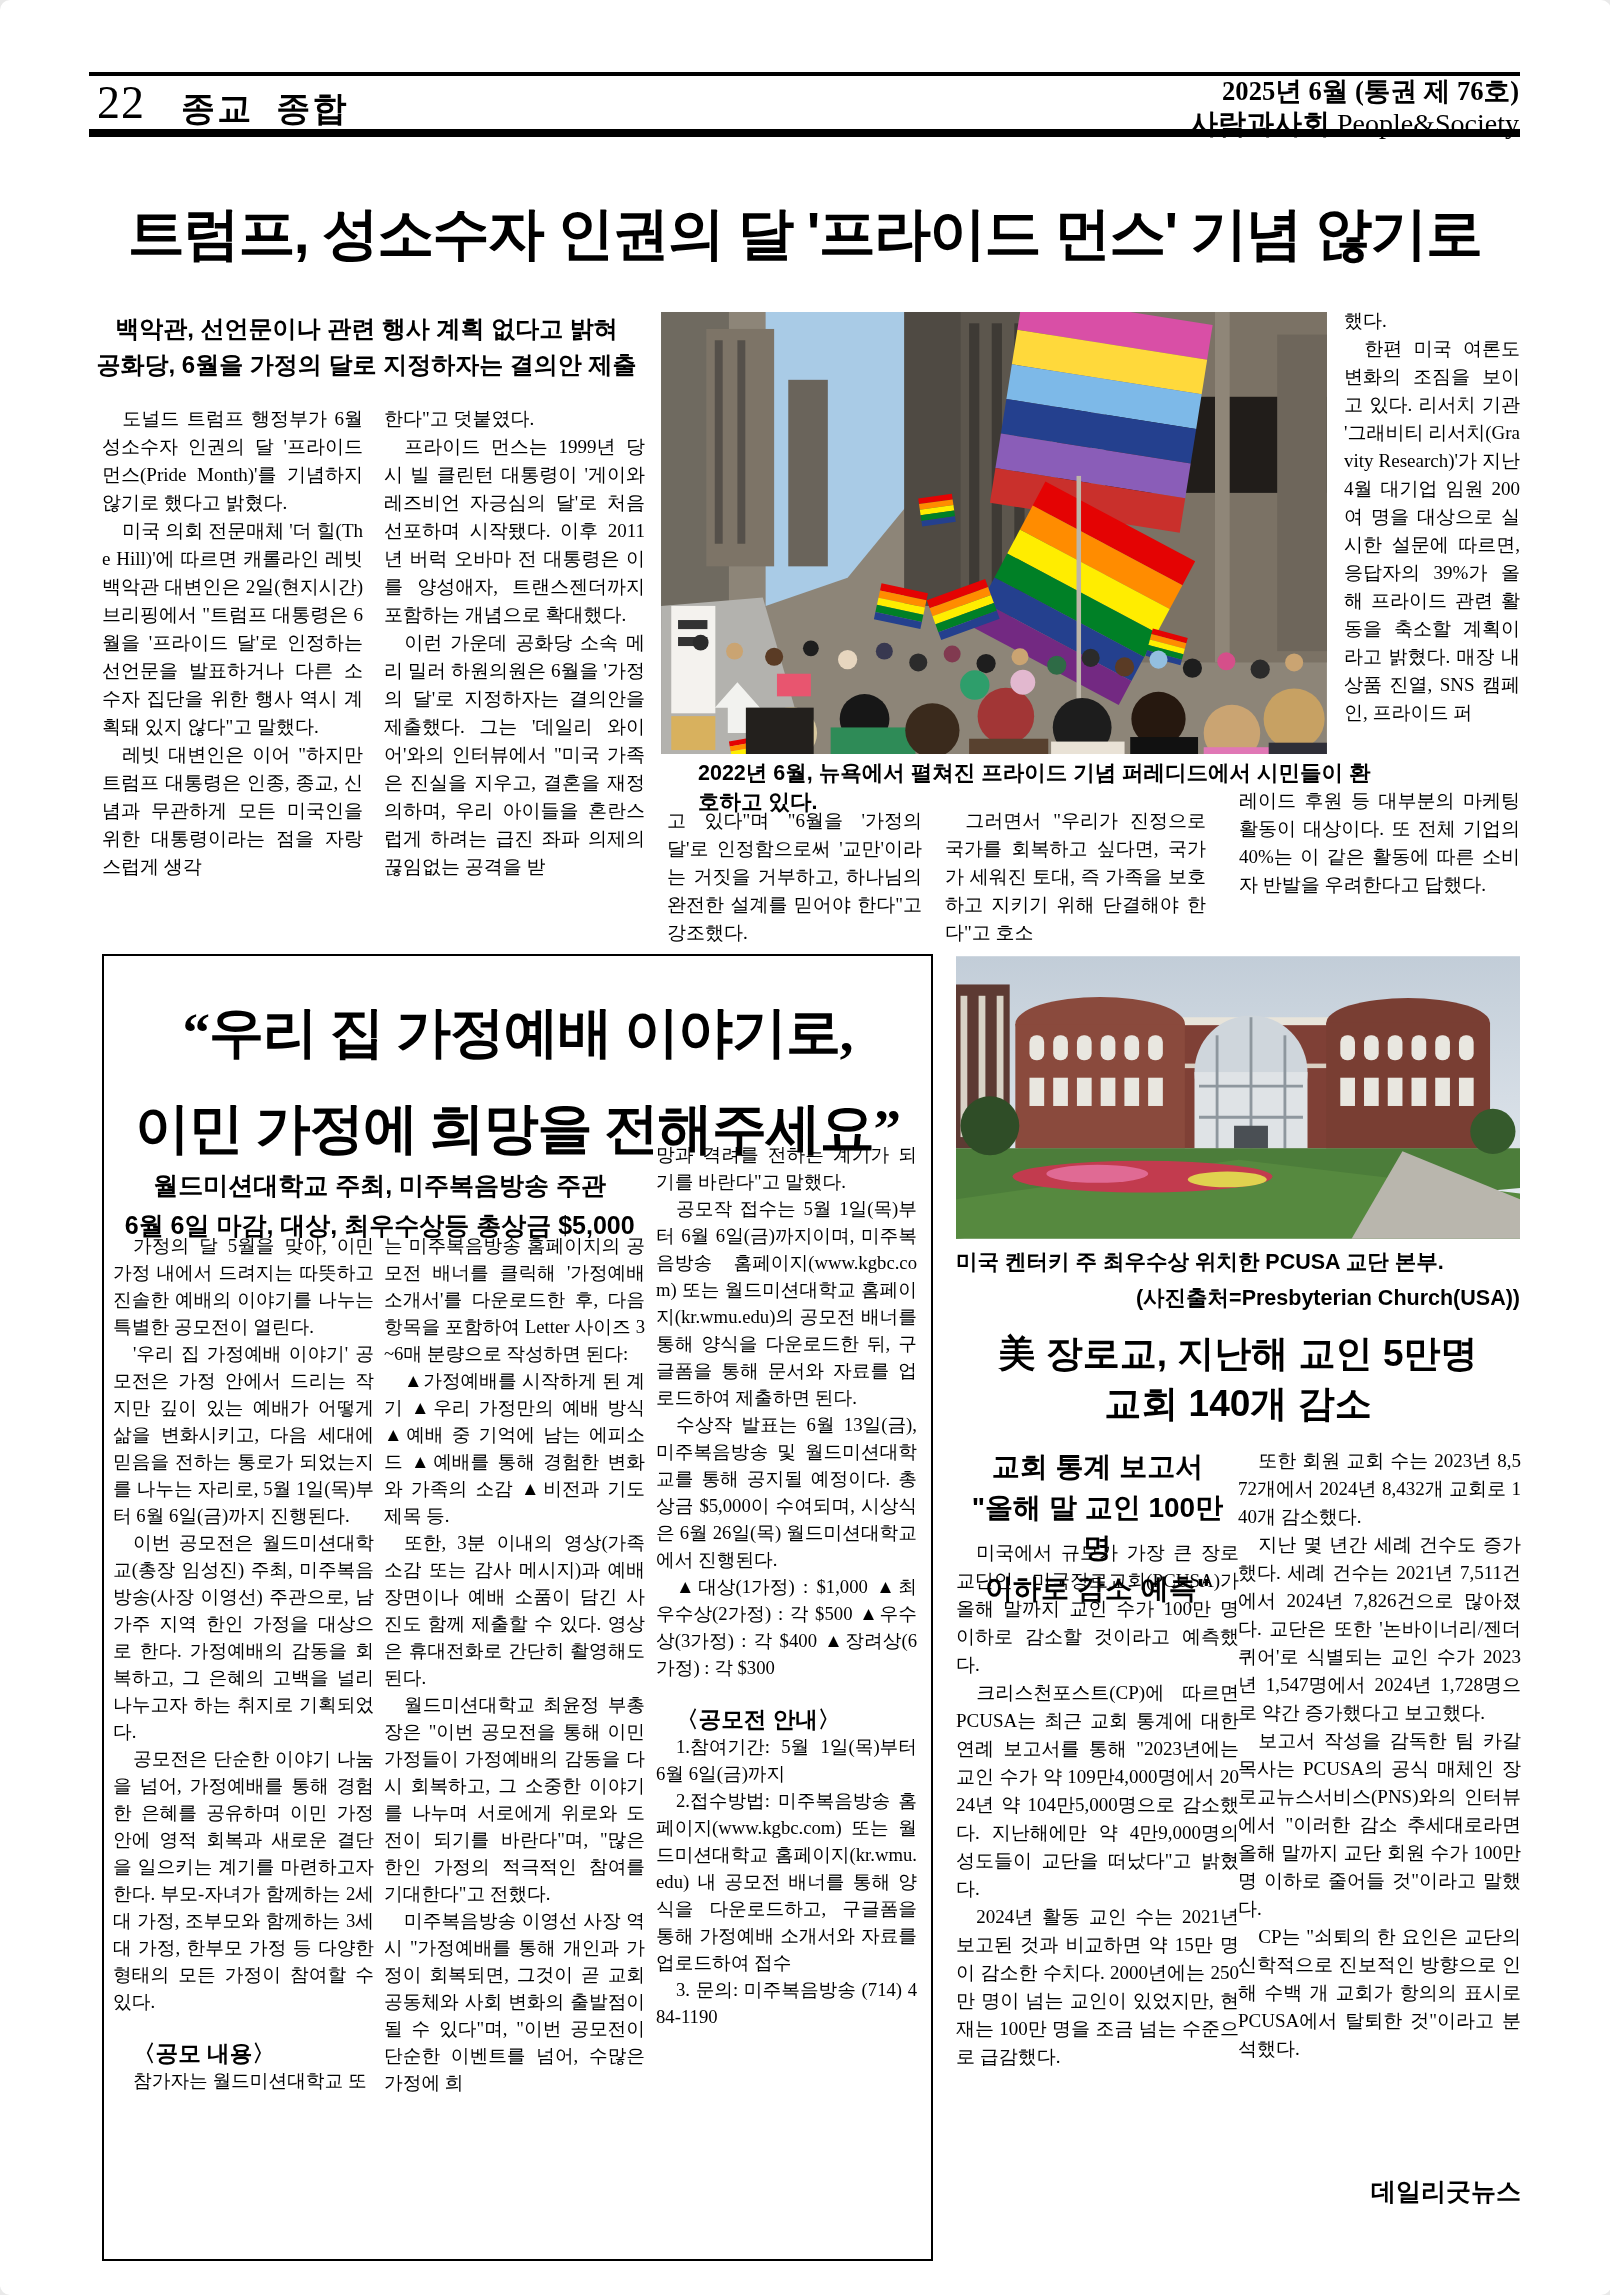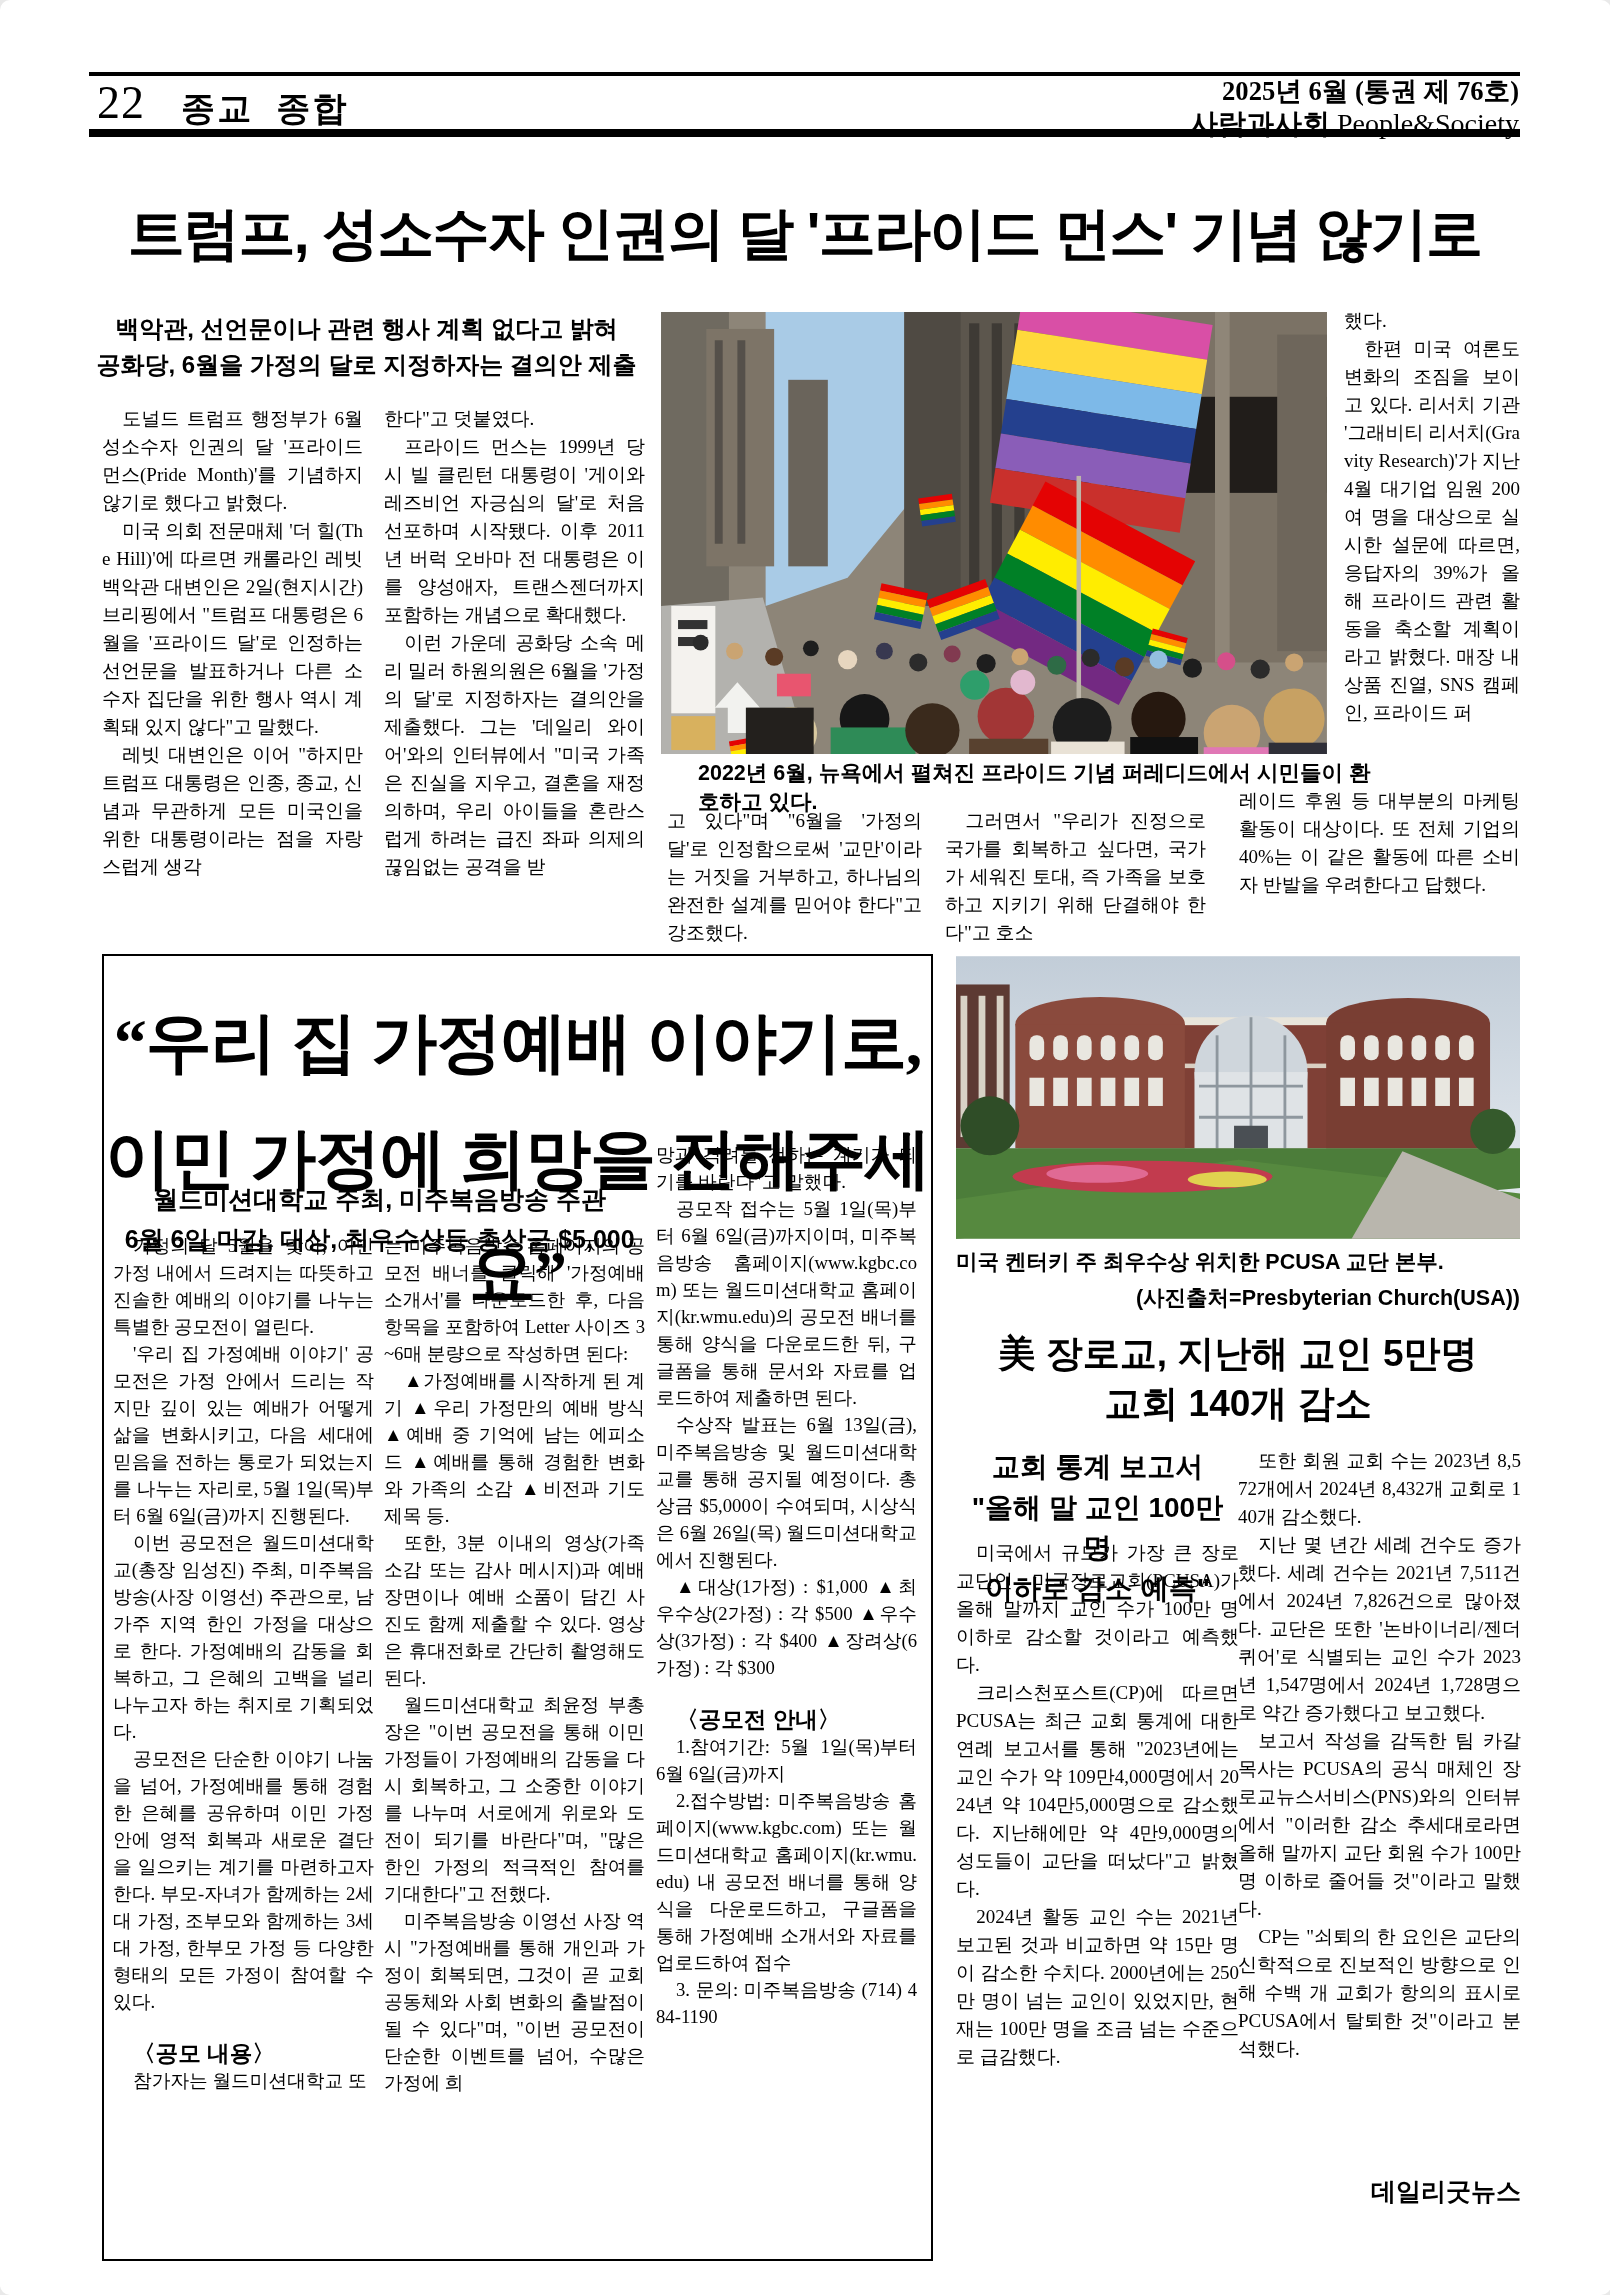--- a/index.html
+++ b/index.html
@@ -25,22 +25,22 @@
         font-weight:700;font-size:21.5px;line-height:1.35;}
   .bodycol{position:absolute;font-size:19px;line-height:28px;text-align:justify;word-break:break-all;}
   .bodycol p{margin:0;text-indent:20.3px;}
   .cont p:first-child{text-indent:0;}
   .col-heading{font-family:"Liberation Sans","DejaVu Sans",sans-serif;font-weight:800;
         margin-top:25px !important;font-size:22.6px;}
   
   .contest-box{position:absolute;left:102px;top:954px;width:831px;height:1307px;
         border:2.8px solid #000;box-sizing:border-box;}
   .box-title{position:absolute;left:0;top:29px;width:100%;text-align:center;font-weight:800;
-        font-size:66px;line-height:1.75;letter-spacing:-1.1px;}
-  .box-subhead{position:absolute;left:10.2px;top:223px;width:531px;text-align:center;
+        font-size:55px;line-height:1.75;letter-spacing:-1.1px;}
+  .box-subhead{position:absolute;left:10.2px;top:209px;width:531px;text-align:center;
         font-family:"Liberation Sans","DejaVu Sans",sans-serif;font-weight:800;font-size:25px;line-height:1.6;}
   .box-col{position:absolute;width:261px;font-size:18.7px;line-height:27px;text-align:justify;word-break:break-all;}
   .box-col p{margin:0;text-indent:20px;}
   
   .a3-headline{position:absolute;left:956px;top:1329px;width:564px;text-align:center;
         font-family:"Liberation Sans","DejaVu Sans",sans-serif;font-weight:800;font-size:37px;line-height:1.35;}
   .a3-subhead{position:absolute;left:956px;top:1447px;width:283px;text-align:center;
         font-family:Liberation Sans, sans-serif;font-weight:800;font-size:28px;line-height:1.45;}
   .a3col{position:absolute;width:283px;font-size:19px;line-height:28px;text-align:justify;word-break:break-all;}
   .a3col p{margin:0;text-indent:20.3px;}

